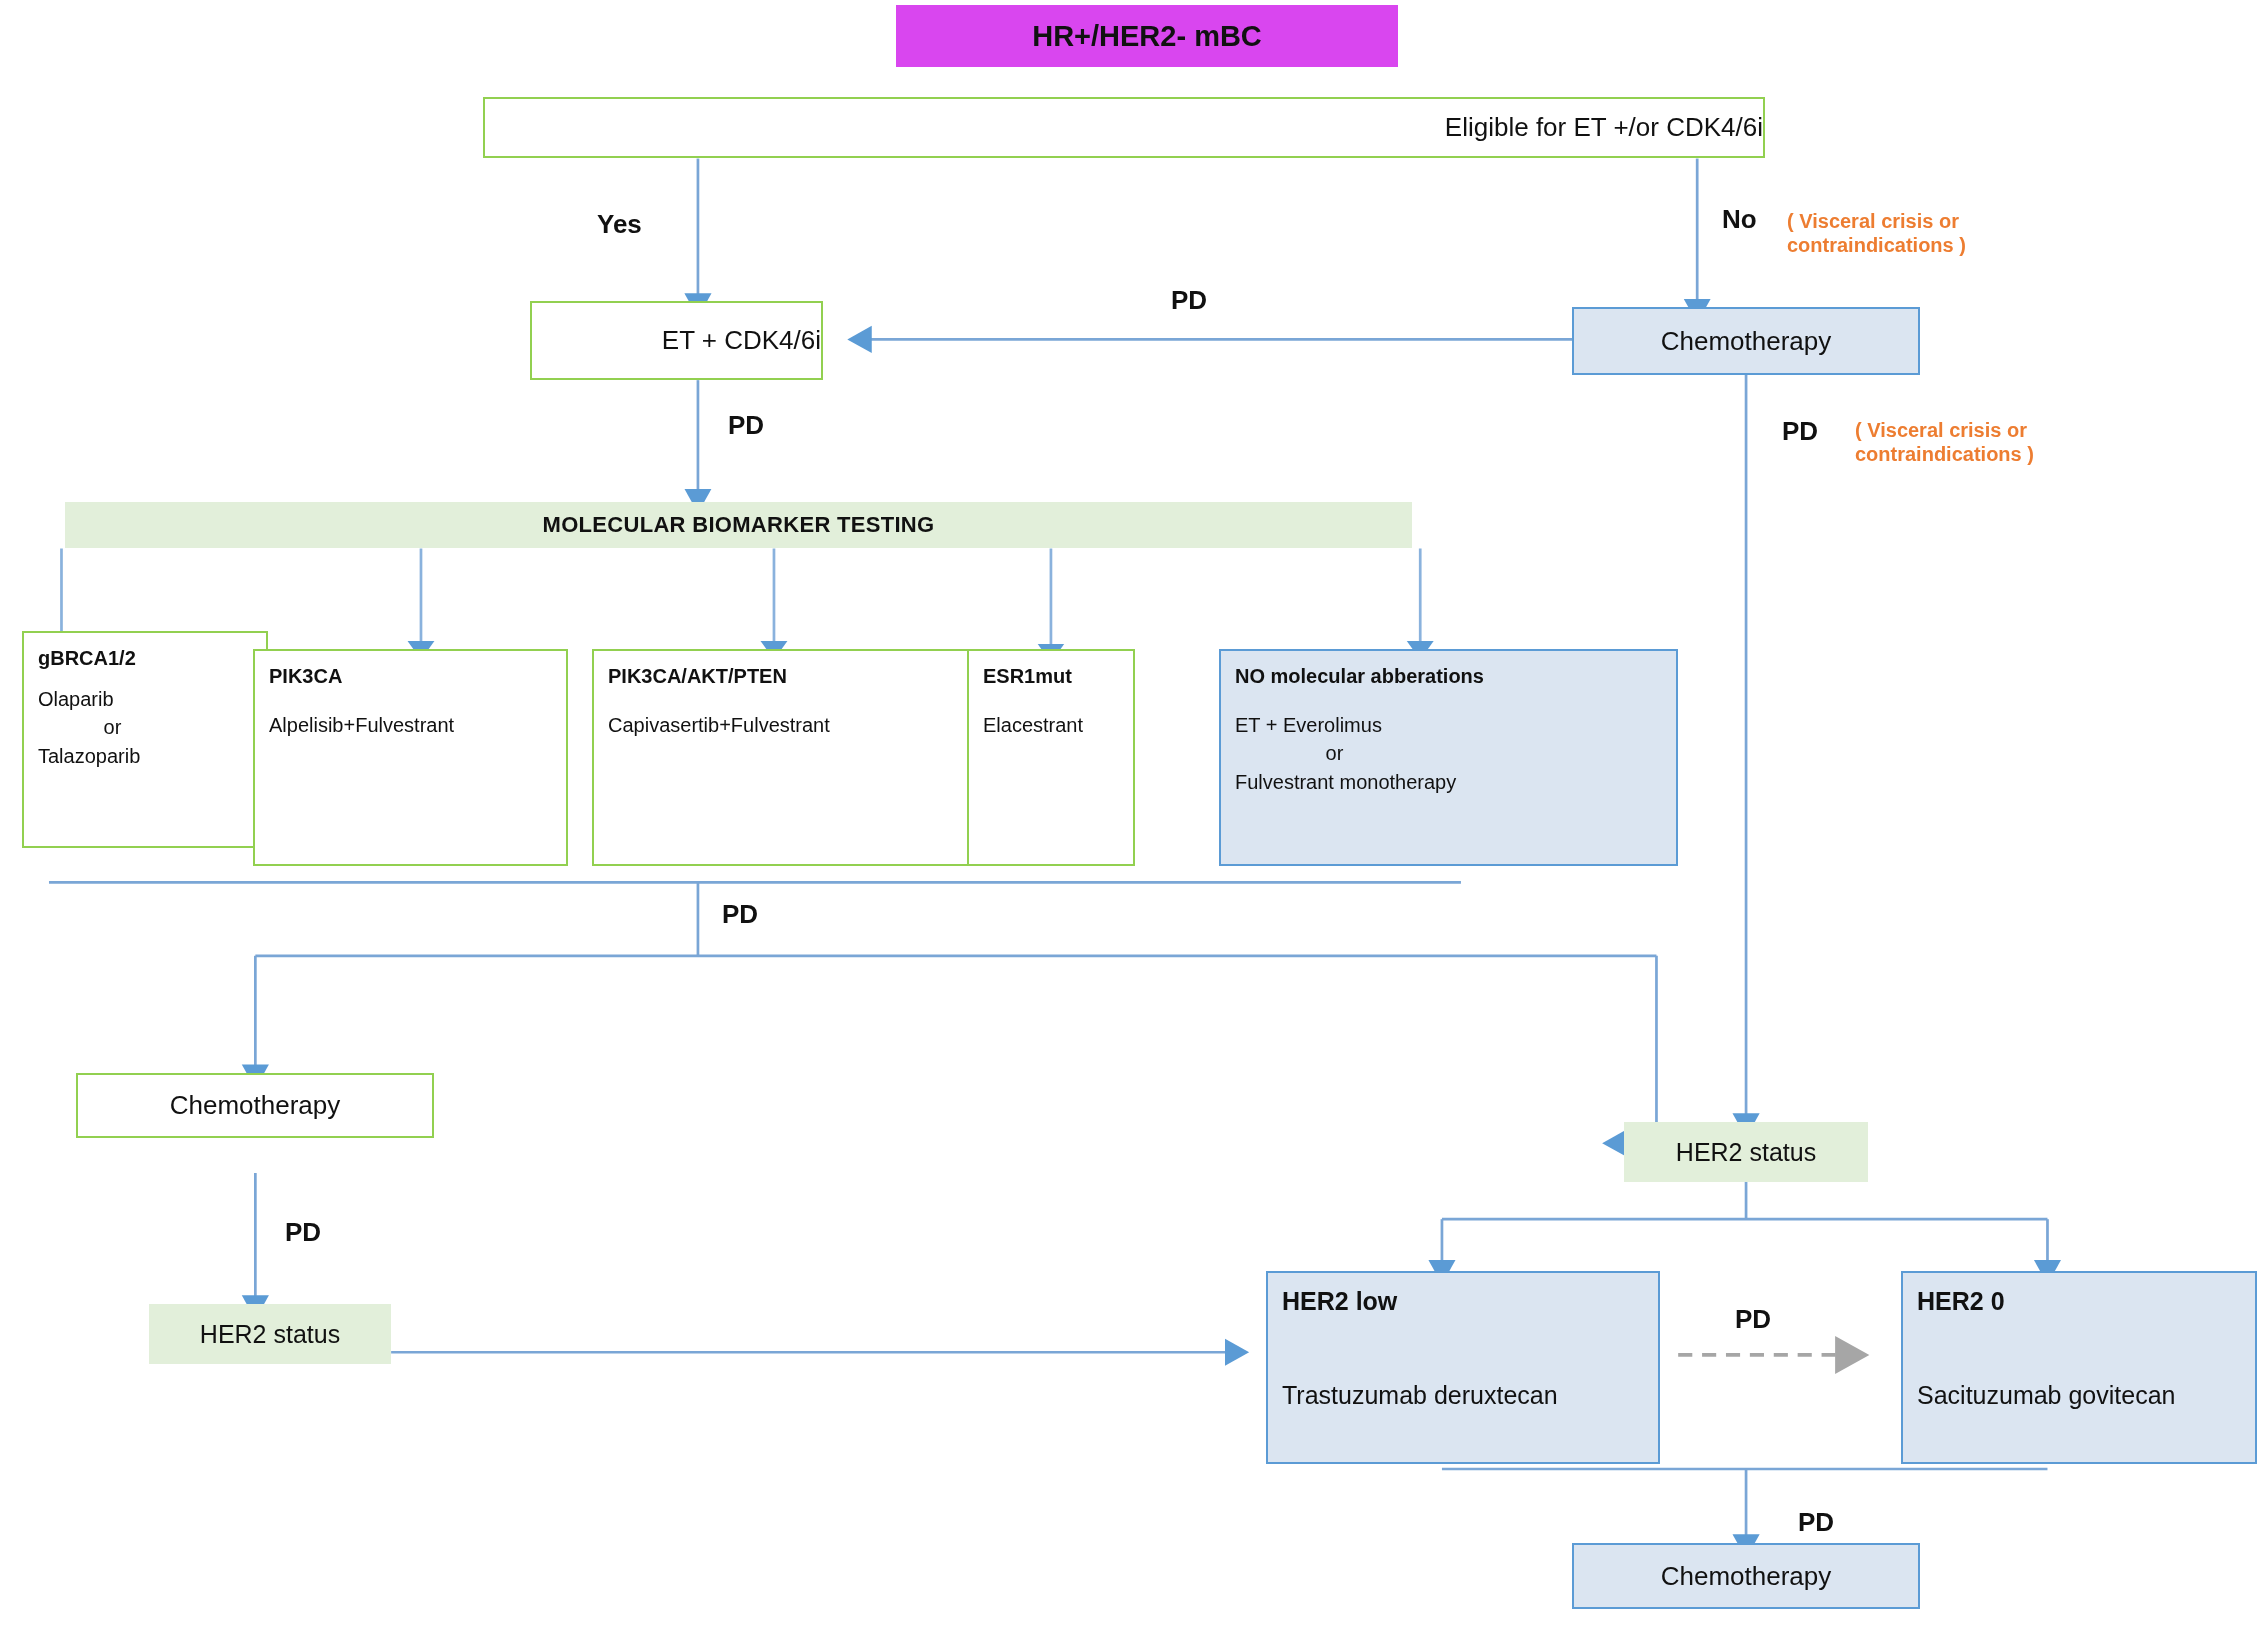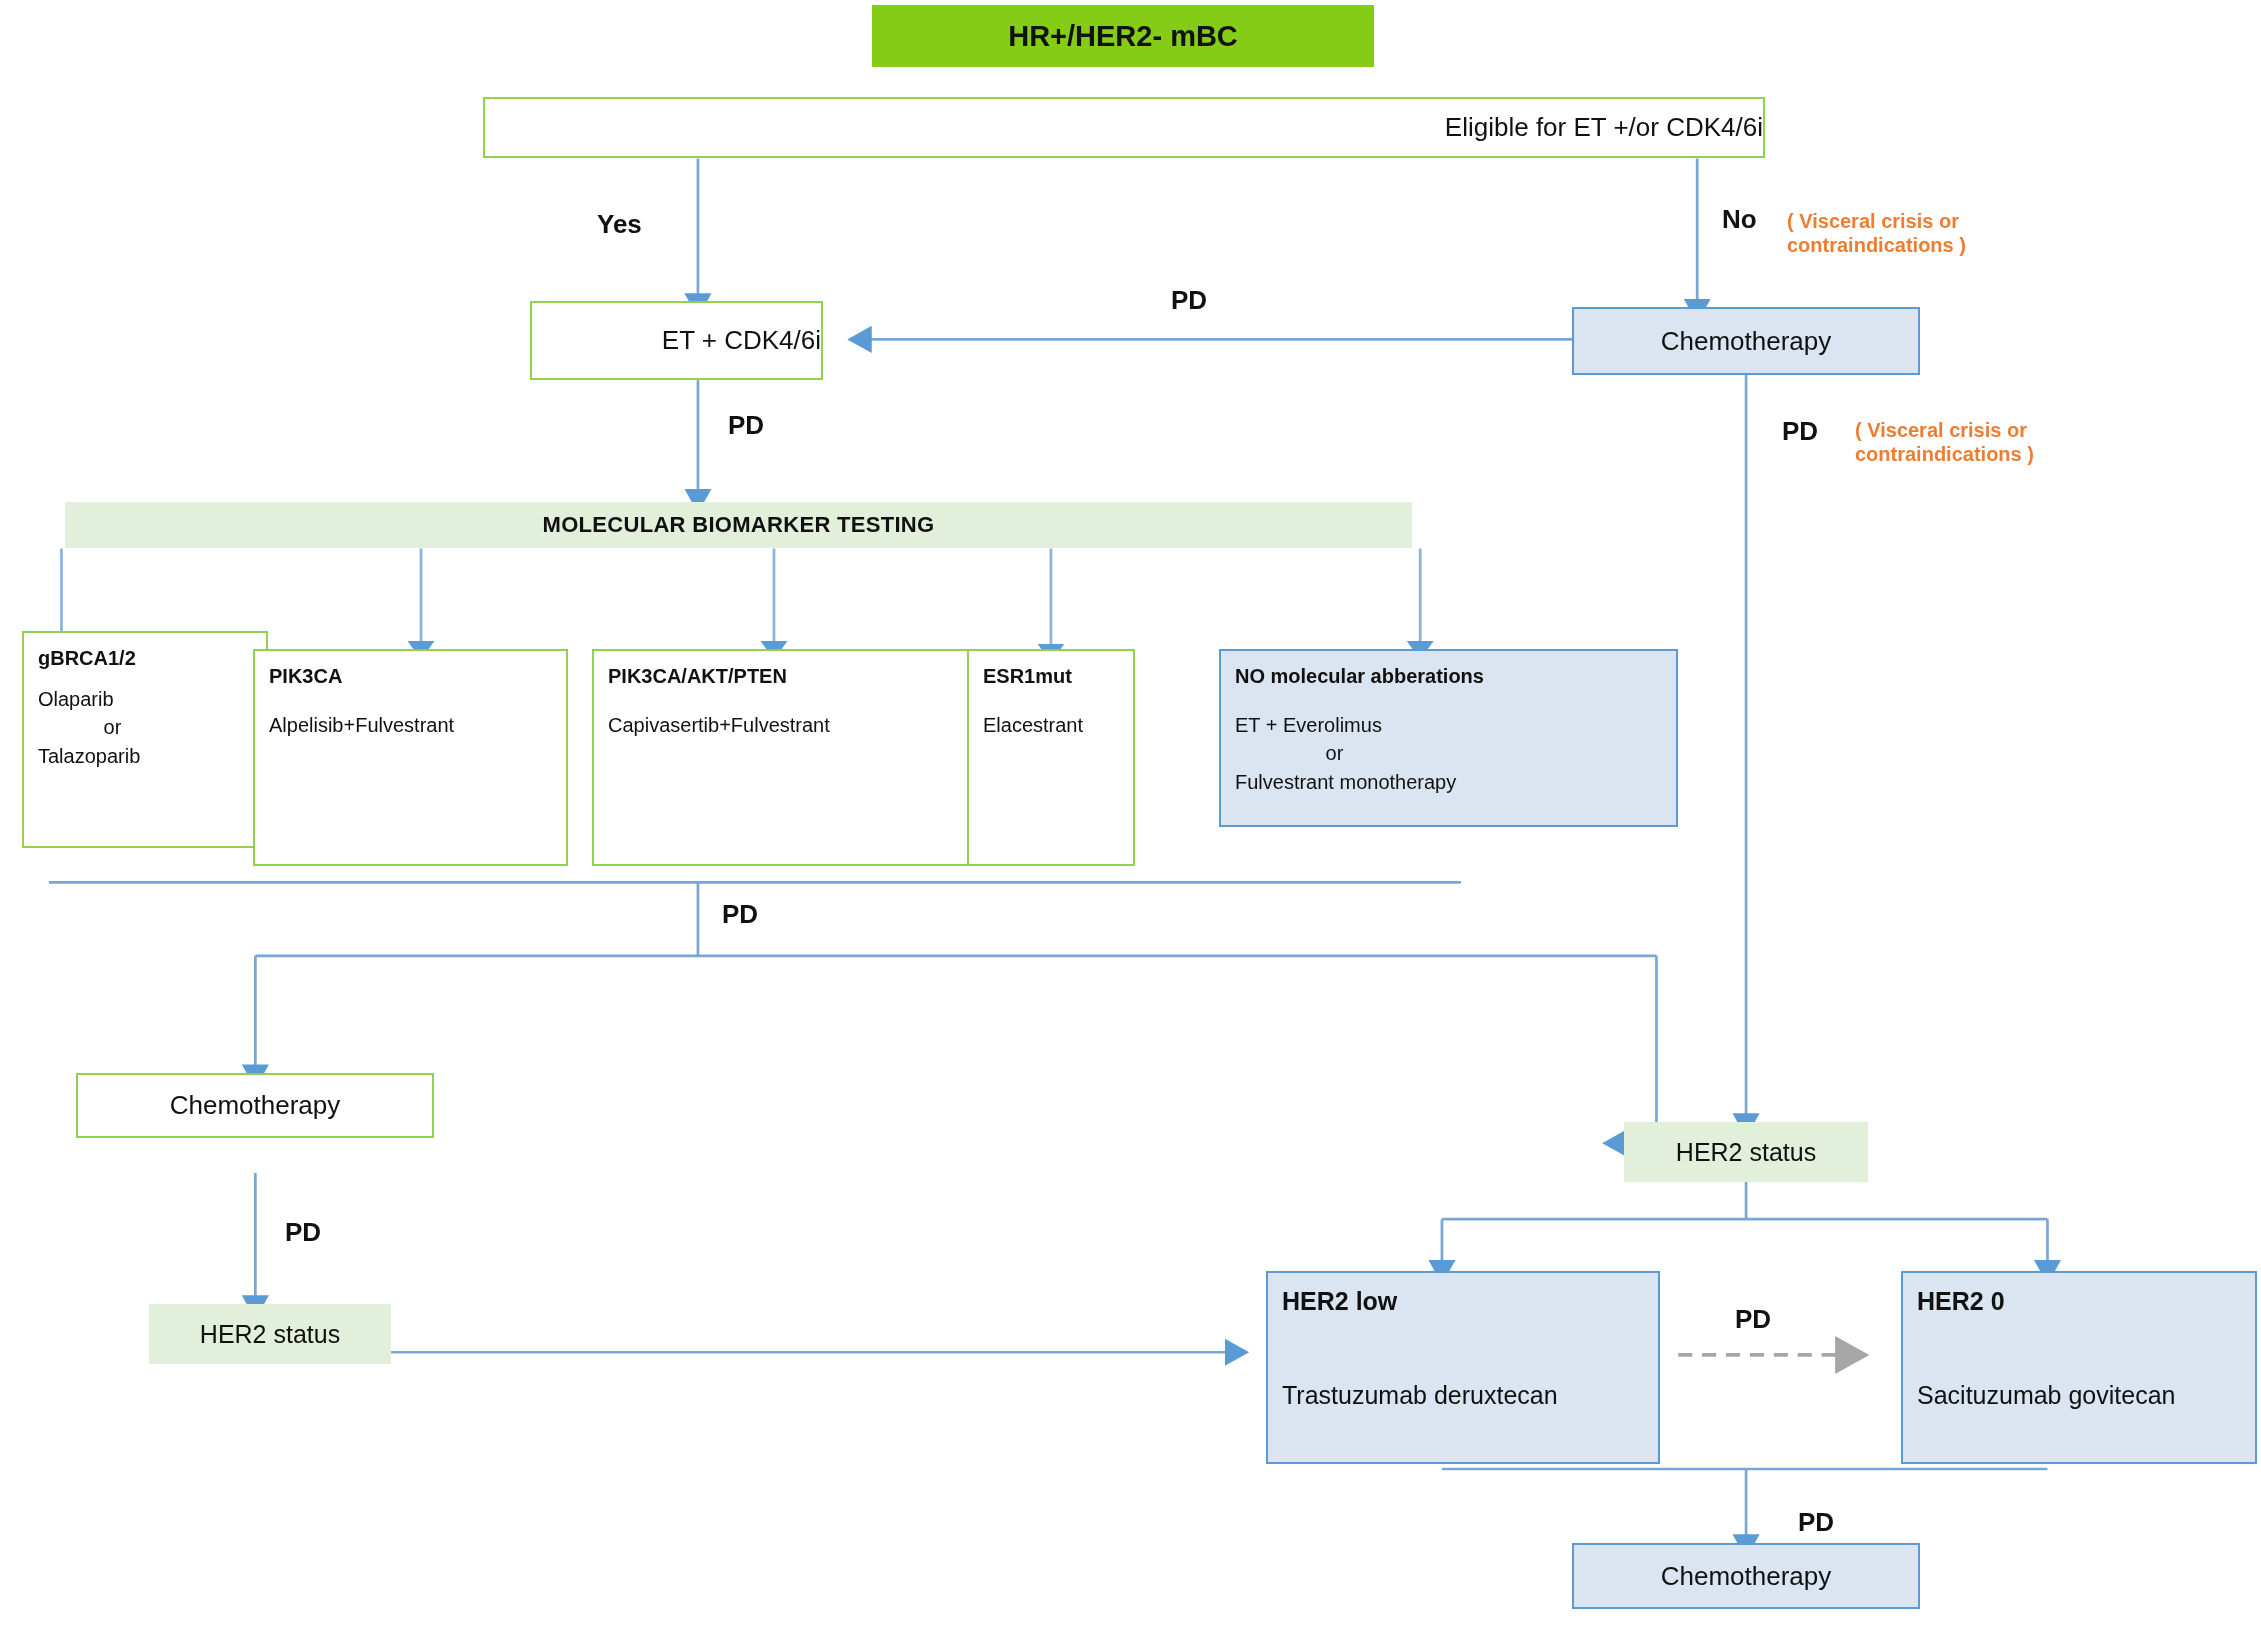--- a/index.html
+++ b/index.html
@@ -8,23 +8,23 @@
     position:relative;
     width:2261px;
     height:1633px;
     background:#ffffff;
     overflow:hidden;
   }
   .node{position:absolute;box-sizing:border-box;}
 
   
   .hdr-green{
-    background:#84cc16;
+    background:#d946ef;
     display:flex;align-items:center;justify-content:center;
-    font-weight:bold;color:#111;
+    font-weight:bold;color:#111;margin-left:24px;
   }
   .box-greenline{
     background:#ffffff;
     border:2.7px solid #92d050;
     display:flex;align-items:center;justify-content:flex-end;
     color:#111;
   }
   .box-blue{
     background:#dbe5f1;
     border:2.2px solid #5b9bd5;
@@ -156,21 +156,21 @@
   <div class="node box-greenline pad-box biomarker" style="left:592px;top:649px;width:380px;height:217px;display:block;">
     <div class="bm-title">PIK3CA/AKT/PTEN</div>
     <div class="bm-body" style="margin-top:26px;">Capivasertib+Fulvestrant</div>
   </div>
 
   <div class="node box-greenline pad-box biomarker" style="left:967px;top:649px;width:168px;height:217px;display:block;">
     <div class="bm-title">ESR1mut</div>
     <div class="bm-body" style="margin-top:26px;">Elacestrant</div>
   </div>
 
-  <div class="node box-blue pad-box biomarker" style="left:1219px;top:649px;width:459px;height:178px;display:block;">
+  <div class="node box-blue pad-box biomarker" style="left:1219px;top:649px;width:459px;height:217px;display:block;">
     <div class="bm-title">NO molecular abberations</div>
     <div class="bm-body" style="margin-top:26px;">ET + Everolimus</div>
     <div class="bm-body" style="margin-top:5.4px;text-align:center;padding-right:228px;">or</div>
     <div class="bm-body" style="margin-top:5.4px;">Fulvestrant monotherapy</div>
   </div>
 
   <div class="lbl" style="left:722px;top:899px;font-size:26px;">PD</div>
 
   <div class="node box-greenline center-txt" style="left:76px;top:1073px;width:358px;height:65px;font-size:26px;">
     <span>Chemotherapy</span>

